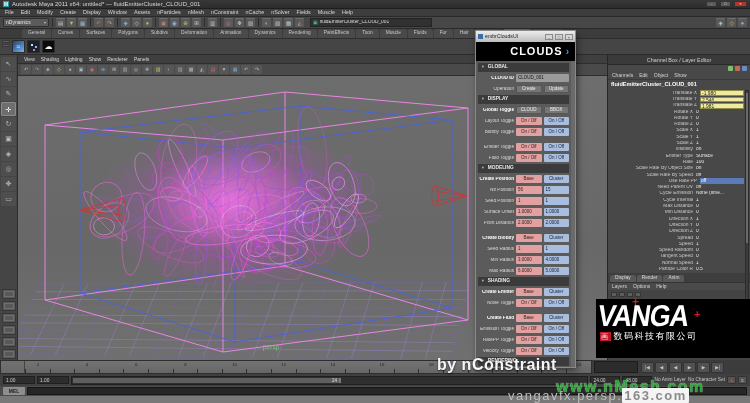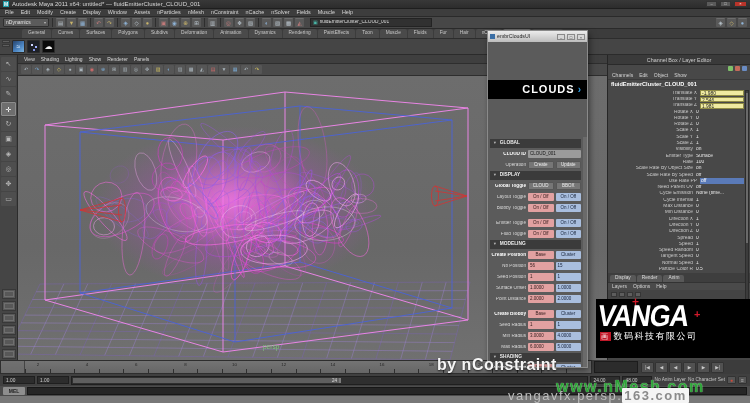--- a/index.html
+++ b/index.html
@@ -100,22 +100,22 @@
   .rfill{position:absolute;left:1px;top:1px;bottom:1px;width:52%;background:#5f5f5f;border-right:2px solid #7c7c7c;}
   .rhandle{position:absolute;right:2px;top:1px;font-size:4.6px;color:#ddd;}
   .rtext{font-size:4.8px;color:#c4c4c4;white-space:nowrap;flex:none;}
   .rico{width:9px;height:8px;background:#555;border:1px solid #333;border-radius:1px;color:#cc4a3a;font-size:5px;text-align:center;line-height:7px;flex:none;}
   .cmdrow{position:absolute;left:0;top:386px;width:750px;height:10px;background:#4c4c4c;display:flex;align-items:center;gap:2px;padding:0 3px;}
   .meltab{width:22px;height:8px;background:#8e8e8e;color:#1d1d1d;font-size:5px;font-weight:bold;text-align:center;line-height:8px;border-radius:1px;flex:none;}
   .cmdin{flex:1;height:8px;background:#262626;border:1px solid #171717;}
   .helprow{position:absolute;left:0;top:396px;width:750px;height:7px;background:#787878;}
 
   
-  .cloudswin{position:absolute;left:488px;top:31px;width:99px;height:336px;z-index:30;background:#5b5b5b;
-             box-shadow:0 0 0 1px #8a8a8a,2px 3px 7px rgba(0,0,0,.55);display:flex;flex-direction:column;gap:38px;}
+  .cloudswin{position:absolute;left:476px;top:31px;width:99px;height:336px;z-index:30;background:#5b5b5b;
+             box-shadow:0 0 0 1px #8a8a8a,2px 3px 7px rgba(0,0,0,.55);display:flex;flex-direction:column;}
   .cwtb{height:11px;background:linear-gradient(#ececec,#bdbdbd);display:flex;align-items:center;gap:2px;padding:0 2px;flex:none;}
   .cwtb .ic{width:5px;height:5px;background:#3a6ea5;flex:none;}
   .cwtb .txt{font-size:5.2px;color:#1f1f1f;flex:1;white-space:nowrap;overflow:hidden;}
   .cwb{width:8px;height:6px;background:#d6d6d6;border:1px solid #8a8a8a;font-size:4px;color:#333;text-align:center;line-height:5px;flex:none;}
   .cwheader{height:19px;background:#000;display:flex;align-items:center;justify-content:flex-end;gap:3px;padding-right:6px;flex:none;}
   .cwheader .t{font-size:11px;font-weight:bold;color:#fff;letter-spacing:1px;}
   .cwheader .chev{color:#2f9fe8;font-weight:bold;font-size:10px;}
   .cwbody{flex:1;padding:1px 2px;overflow:hidden;background:#5b5b5b;border-right:4px solid #6a6a6a;}
   .cw-sec{height:9px;background:#3b3b3b;color:#ececec;font-size:4.8px;font-weight:bold;display:flex;align-items:center;gap:3px;padding-left:3px;margin:1px 0;}
   .cw-sec .tri{font-size:3.8px;color:#bbb;}

